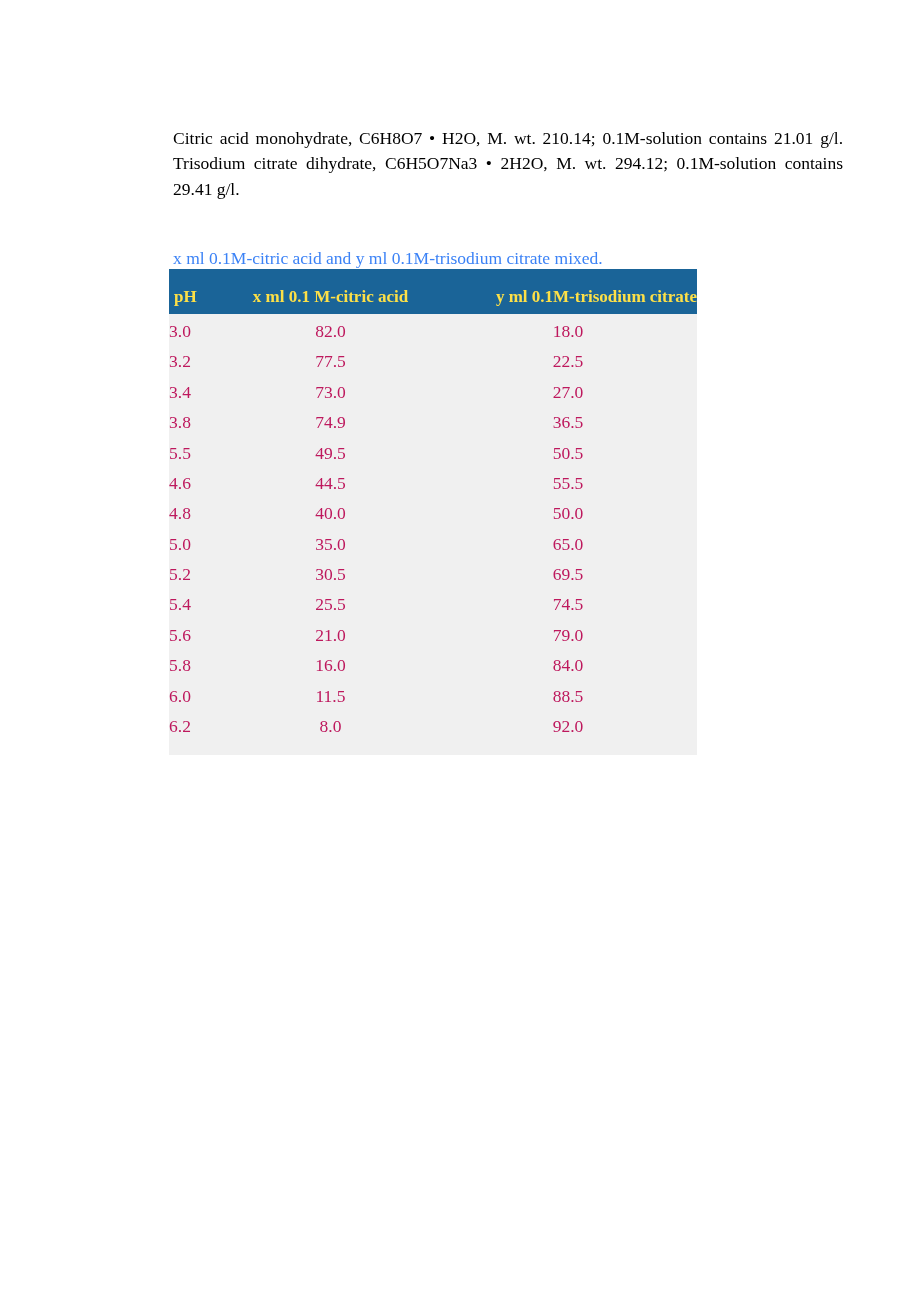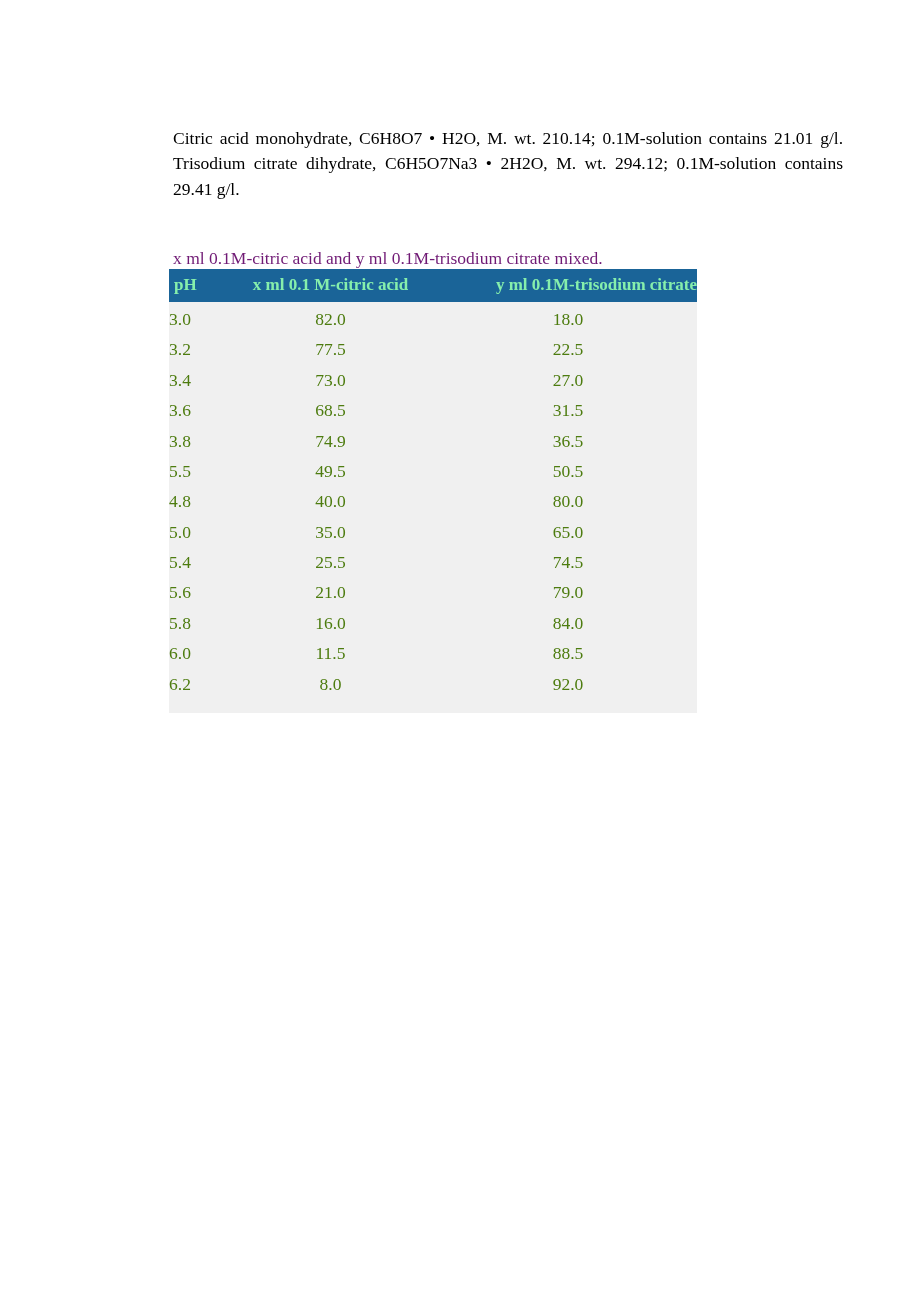--- a/index.html
+++ b/index.html
@@ -38,45 +38,45 @@
 
   
   .caption {
     position: absolute;
     left: 140px;
     top: 228px;
     width: 670px;
     font-size: 17.5px;
     line-height: 24px;
     white-space: nowrap;
-    color: #701a75;
+    color: #3b82f6;
   }
 
   
   .table-wrap {
     position: absolute;
     left: 136px;
     top: 269px;
     width: 523px;
   }
 
   table.buffer {
     border-collapse: collapse;
     width: 523px;
     table-layout: fixed;
     background: #f0f0f0;
   }
 
   table.buffer thead th {
     background: #1a6498;
-    color: #86efac;
+    color: #fde047;
     font-family: "Liberation Serif", "DejaVu Serif", serif;
     font-weight: bold;
     font-size: 17px;
-    padding: 6px 0 7px 0;
+    padding: 18px 0 7px 0;
     border: none;
     white-space: nowrap;
     line-height: 20px;
   }
 
   th.col-ph {
     width: 48px;
     text-align: left;
     padding-left: 5px !important;
     border-right: 1px solid #b9d4e6;
@@ -89,21 +89,21 @@
   th.col-citrate {
     width: 258px;
     text-align: right;
   }
 
   table.buffer tbody td {
     font-size: 17.5px;
     line-height: 20px;
     padding: 5.2px 0 5.2px 0;
     border: none;
-    color: #4d7c0f;
+    color: #be185d;
   }
 
   td.c-ph {
     text-align: left;
     padding-left: 5px;
   }
   td.c-acid {
     text-align: center;
     padding-right: 2px;
   }
@@ -143,45 +143,50 @@
             <td class="c-ph">3.2</td>
             <td class="c-acid">77.5</td>
             <td class="c-citrate">22.5</td>
           </tr>
           <tr>
             <td class="c-ph">3.4</td>
             <td class="c-acid">73.0</td>
             <td class="c-citrate">27.0</td>
           </tr>
           <tr>
-            <td class="c-ph">3.6</td>
-            <td class="c-acid">68.5</td>
-            <td class="c-citrate">31.5</td>
-          </tr>
-          <tr>
             <td class="c-ph">3.8</td>
             <td class="c-acid">74.9</td>
             <td class="c-citrate">36.5</td>
           </tr>
           <tr>
             <td class="c-ph">5.5</td>
             <td class="c-acid">49.5</td>
             <td class="c-citrate">50.5</td>
           </tr>
           <tr>
+            <td class="c-ph">4.6</td>
+            <td class="c-acid">44.5</td>
+            <td class="c-citrate">55.5</td>
+          </tr>
+          <tr>
             <td class="c-ph">4.8</td>
             <td class="c-acid">40.0</td>
-            <td class="c-citrate">80.0</td>
+            <td class="c-citrate">50.0</td>
           </tr>
           <tr>
             <td class="c-ph">5.0</td>
             <td class="c-acid">35.0</td>
             <td class="c-citrate">65.0</td>
           </tr>
           <tr>
+            <td class="c-ph">5.2</td>
+            <td class="c-acid">30.5</td>
+            <td class="c-citrate">69.5</td>
+          </tr>
+          <tr>
             <td class="c-ph">5.4</td>
             <td class="c-acid">25.5</td>
             <td class="c-citrate">74.5</td>
           </tr>
           <tr>
             <td class="c-ph">5.6</td>
             <td class="c-acid">21.0</td>
             <td class="c-citrate">79.0</td>
           </tr>
           <tr>

